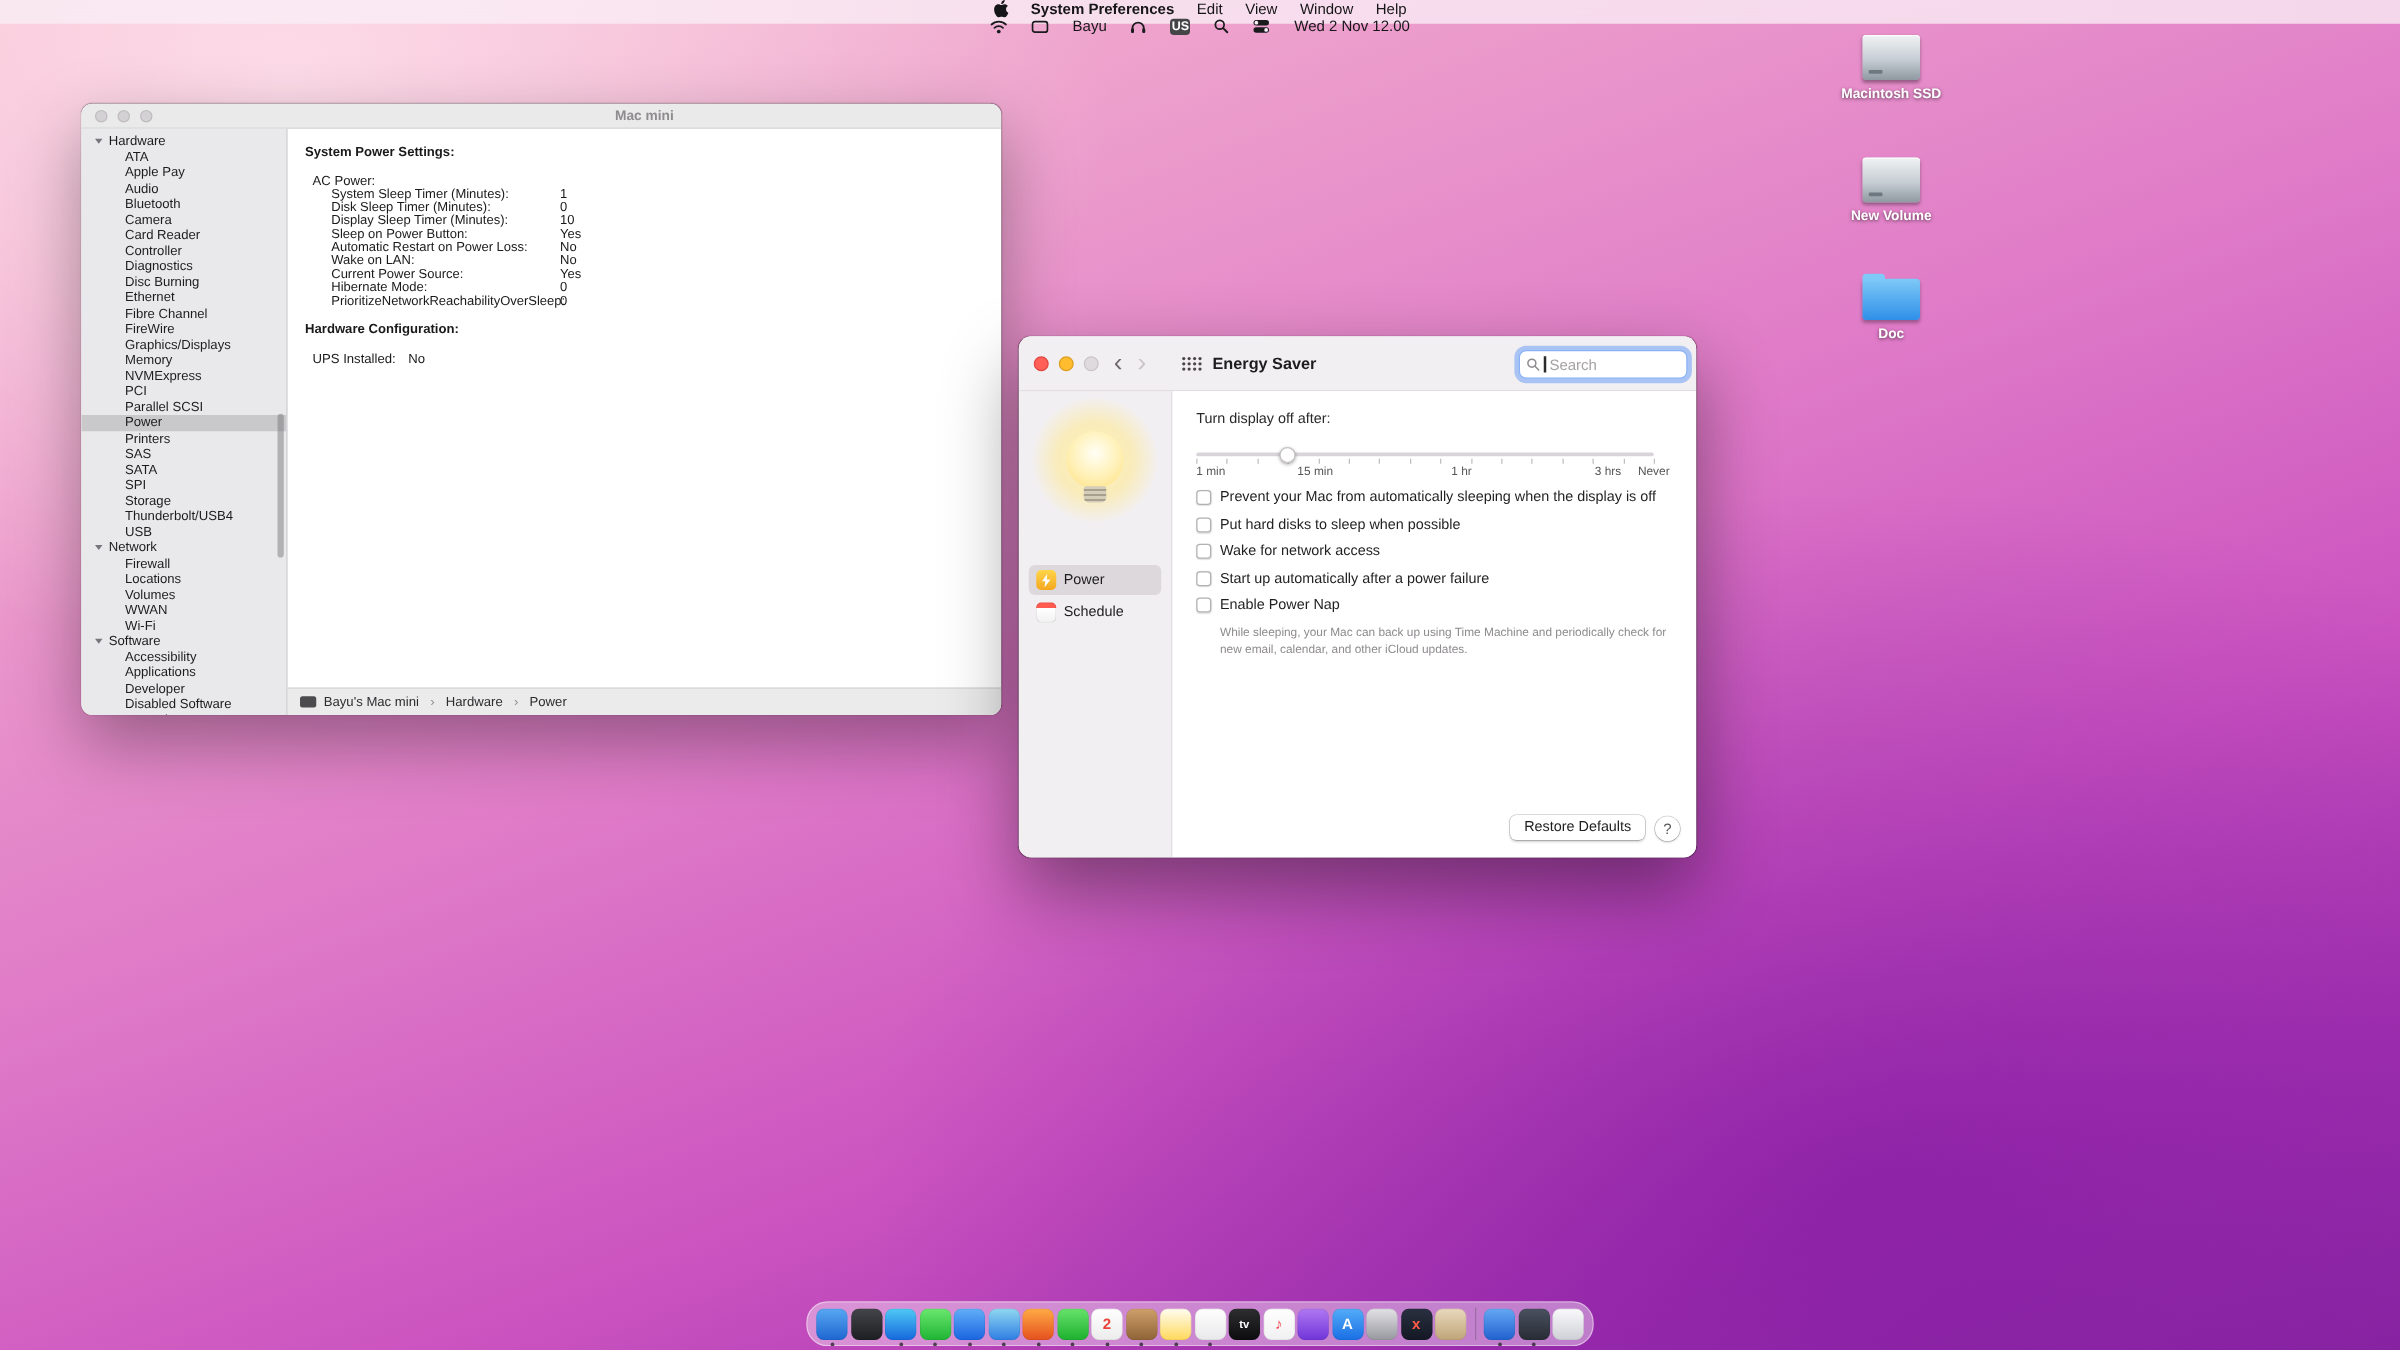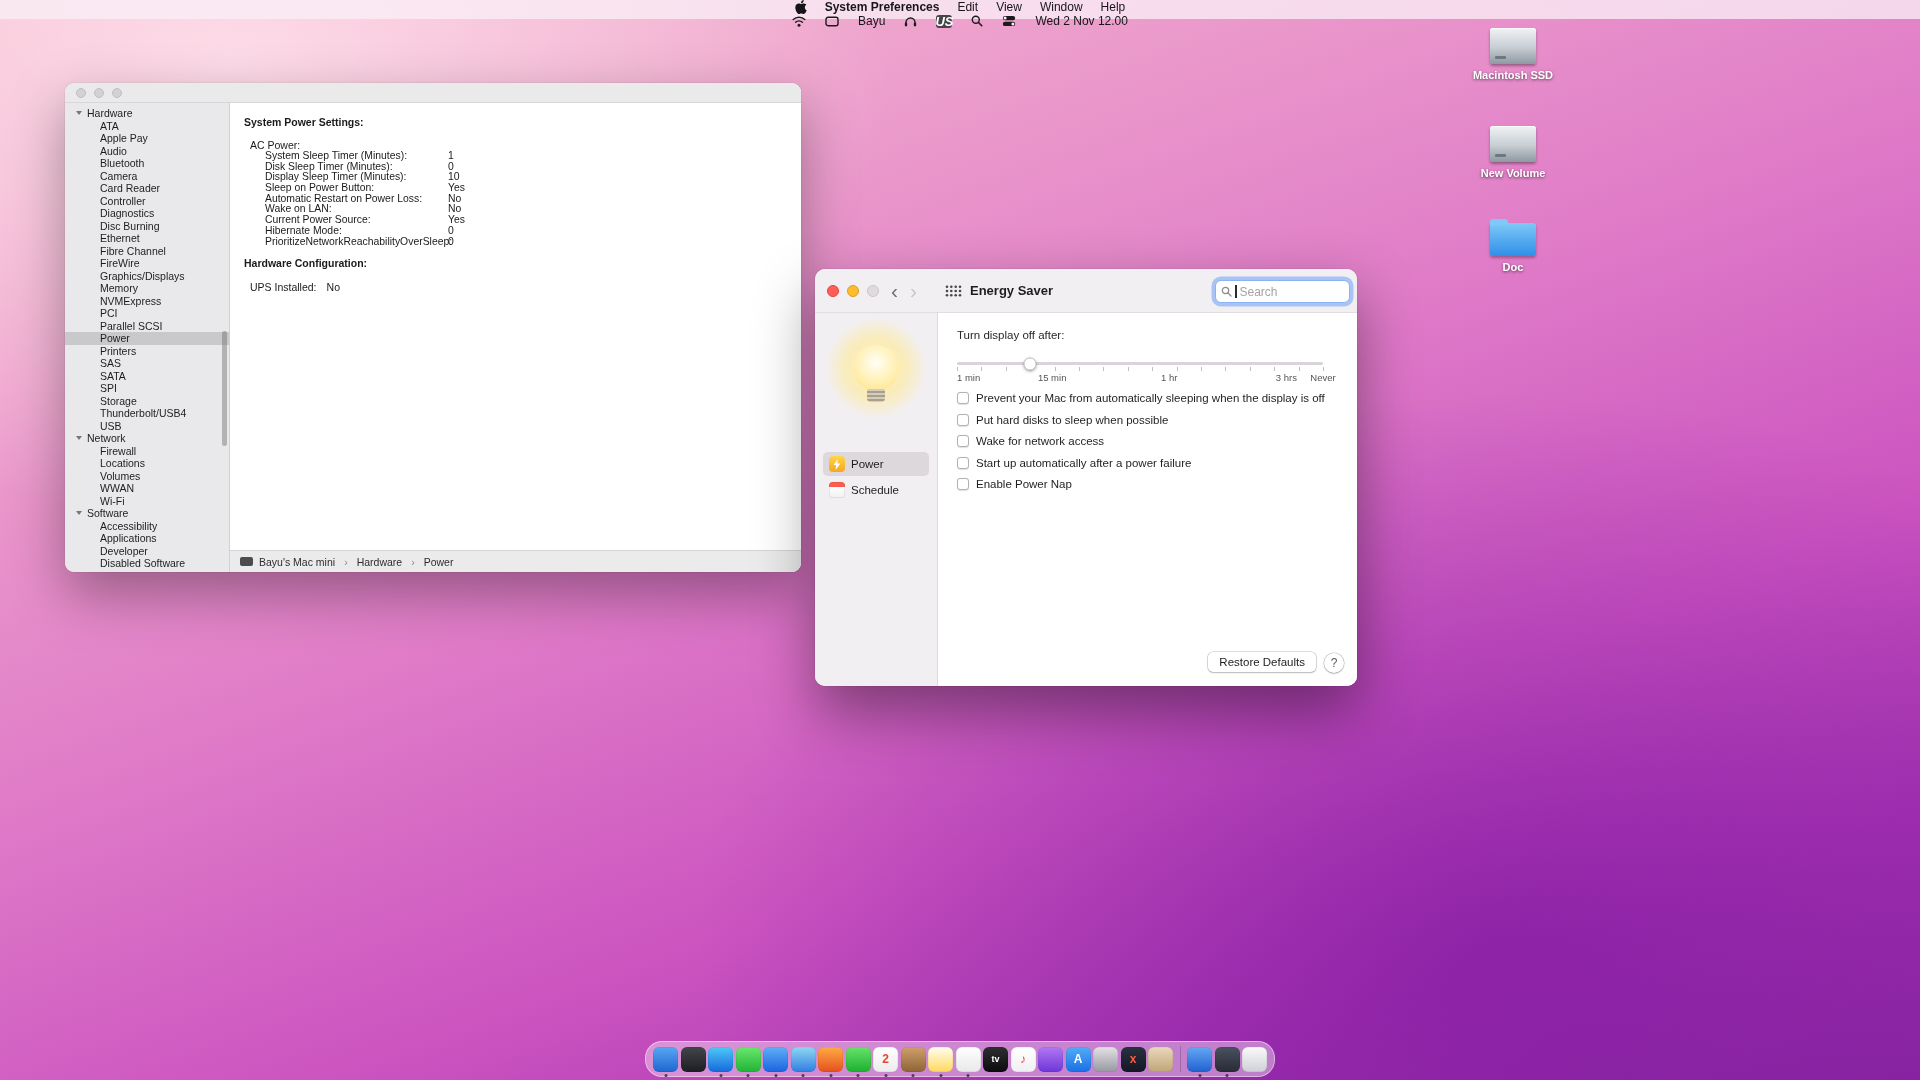--- a/index.html
+++ b/index.html
@@ -15,22 +15,22 @@
   }
 
   
   .menubar{position:absolute;top:0;left:0;right:0;height:19px;background:rgba(250,238,246,.78);
     backdrop-filter:blur(18px);display:flex;align-items:center;justify-content:space-between;
     padding:0 15px;font-size:12px;color:#161618;z-index:50;flex-direction:column;}
   .mb-left{display:flex;align-items:center;gap:18px;}
   .mb-app{font-weight:700;}
   .mb-right{display:flex;align-items:center;gap:19px;}
   .mb-ic{display:flex;align-items:center;}
-  .kbd-badge{background:#454548;color:#fff;font-size:13px;font-weight:700;border-radius:3px;
-    width:16px;height:13px;display:flex;align-items:center;justify-content:center;font-style:italic;}
+  .kbd-badge{background:#454548;color:#fff;font-size:10px;font-weight:700;border-radius:3px;
+    width:16px;height:13px;display:flex;align-items:center;justify-content:center;}
 
   
   .win-si{position:absolute;left:65px;top:83px;width:736px;height:489px;border-radius:9px;background:#fff;
     box-shadow:0 22px 55px rgba(0,0,0,.35),0 0 1px rgba(0,0,0,.4);overflow:hidden;display:flex;flex-direction:column;z-index:10;}
   .si-titlebar{flex:none;height:20px;background:#ebeaeb;border-bottom:1px solid #d8d6d8;position:relative;
     display:flex;align-items:center;padding-left:11px;}
   .tl-group{display:flex;gap:8px;}
   .tl10{width:10px;height:10px;border-radius:50%;background:#d4d1d4;border:1px solid #c0bdc0;}
   .si-title{position:absolute;left:165px;right:0;text-align:center;line-height:20px;font-size:11px;font-weight:700;color:#8e8c8e;}
   .si-body{flex:1;display:flex;min-height:0;}
@@ -212,20 +212,21 @@
       </div>
     </div>
 
   <div class="win-si">
     <div class="si-titlebar">
       <div class="tl-group">
         <span class="tl10"></span>
         <span class="tl10"></span>
         <span class="tl10"></span>
       </div>
+      <div class="si-title">Mac mini</div>
     </div>
     <div class="si-body">
       <div class="si-sidebar">
         <div>
             <div class="si-section">
               <span class="si-chev"></span>
               <span>Hardware</span>
             </div>
             <div class="si-item">ATA</div>
             <div class="si-item">Apple Pay</div>
@@ -408,20 +409,21 @@
             </div>
             <div class="cb-row">
               <span class="cb-box"></span>
               <span class="cb-label">Start up automatically after a power failure</span>
             </div>
             <div class="cb-row">
               <span class="cb-box"></span>
               <span class="cb-label">Enable Power Nap</span>
             </div>
           </div>
+        <div class="es-note">While sleeping, your Mac can back up using Time Machine and periodically check for new email, calendar, and other iCloud updates.</div>
         <button class="es-restore">Restore Defaults</button>
         <div class="es-help">?</div>
       </div>
     </div>
   </div>
 
   <div class="dock">
       <div class="dock-item" style="background: linear-gradient(rgb(88, 167, 243), rgb(30, 102, 208));">
         <span class="dock-dot"></span>
       </div>

